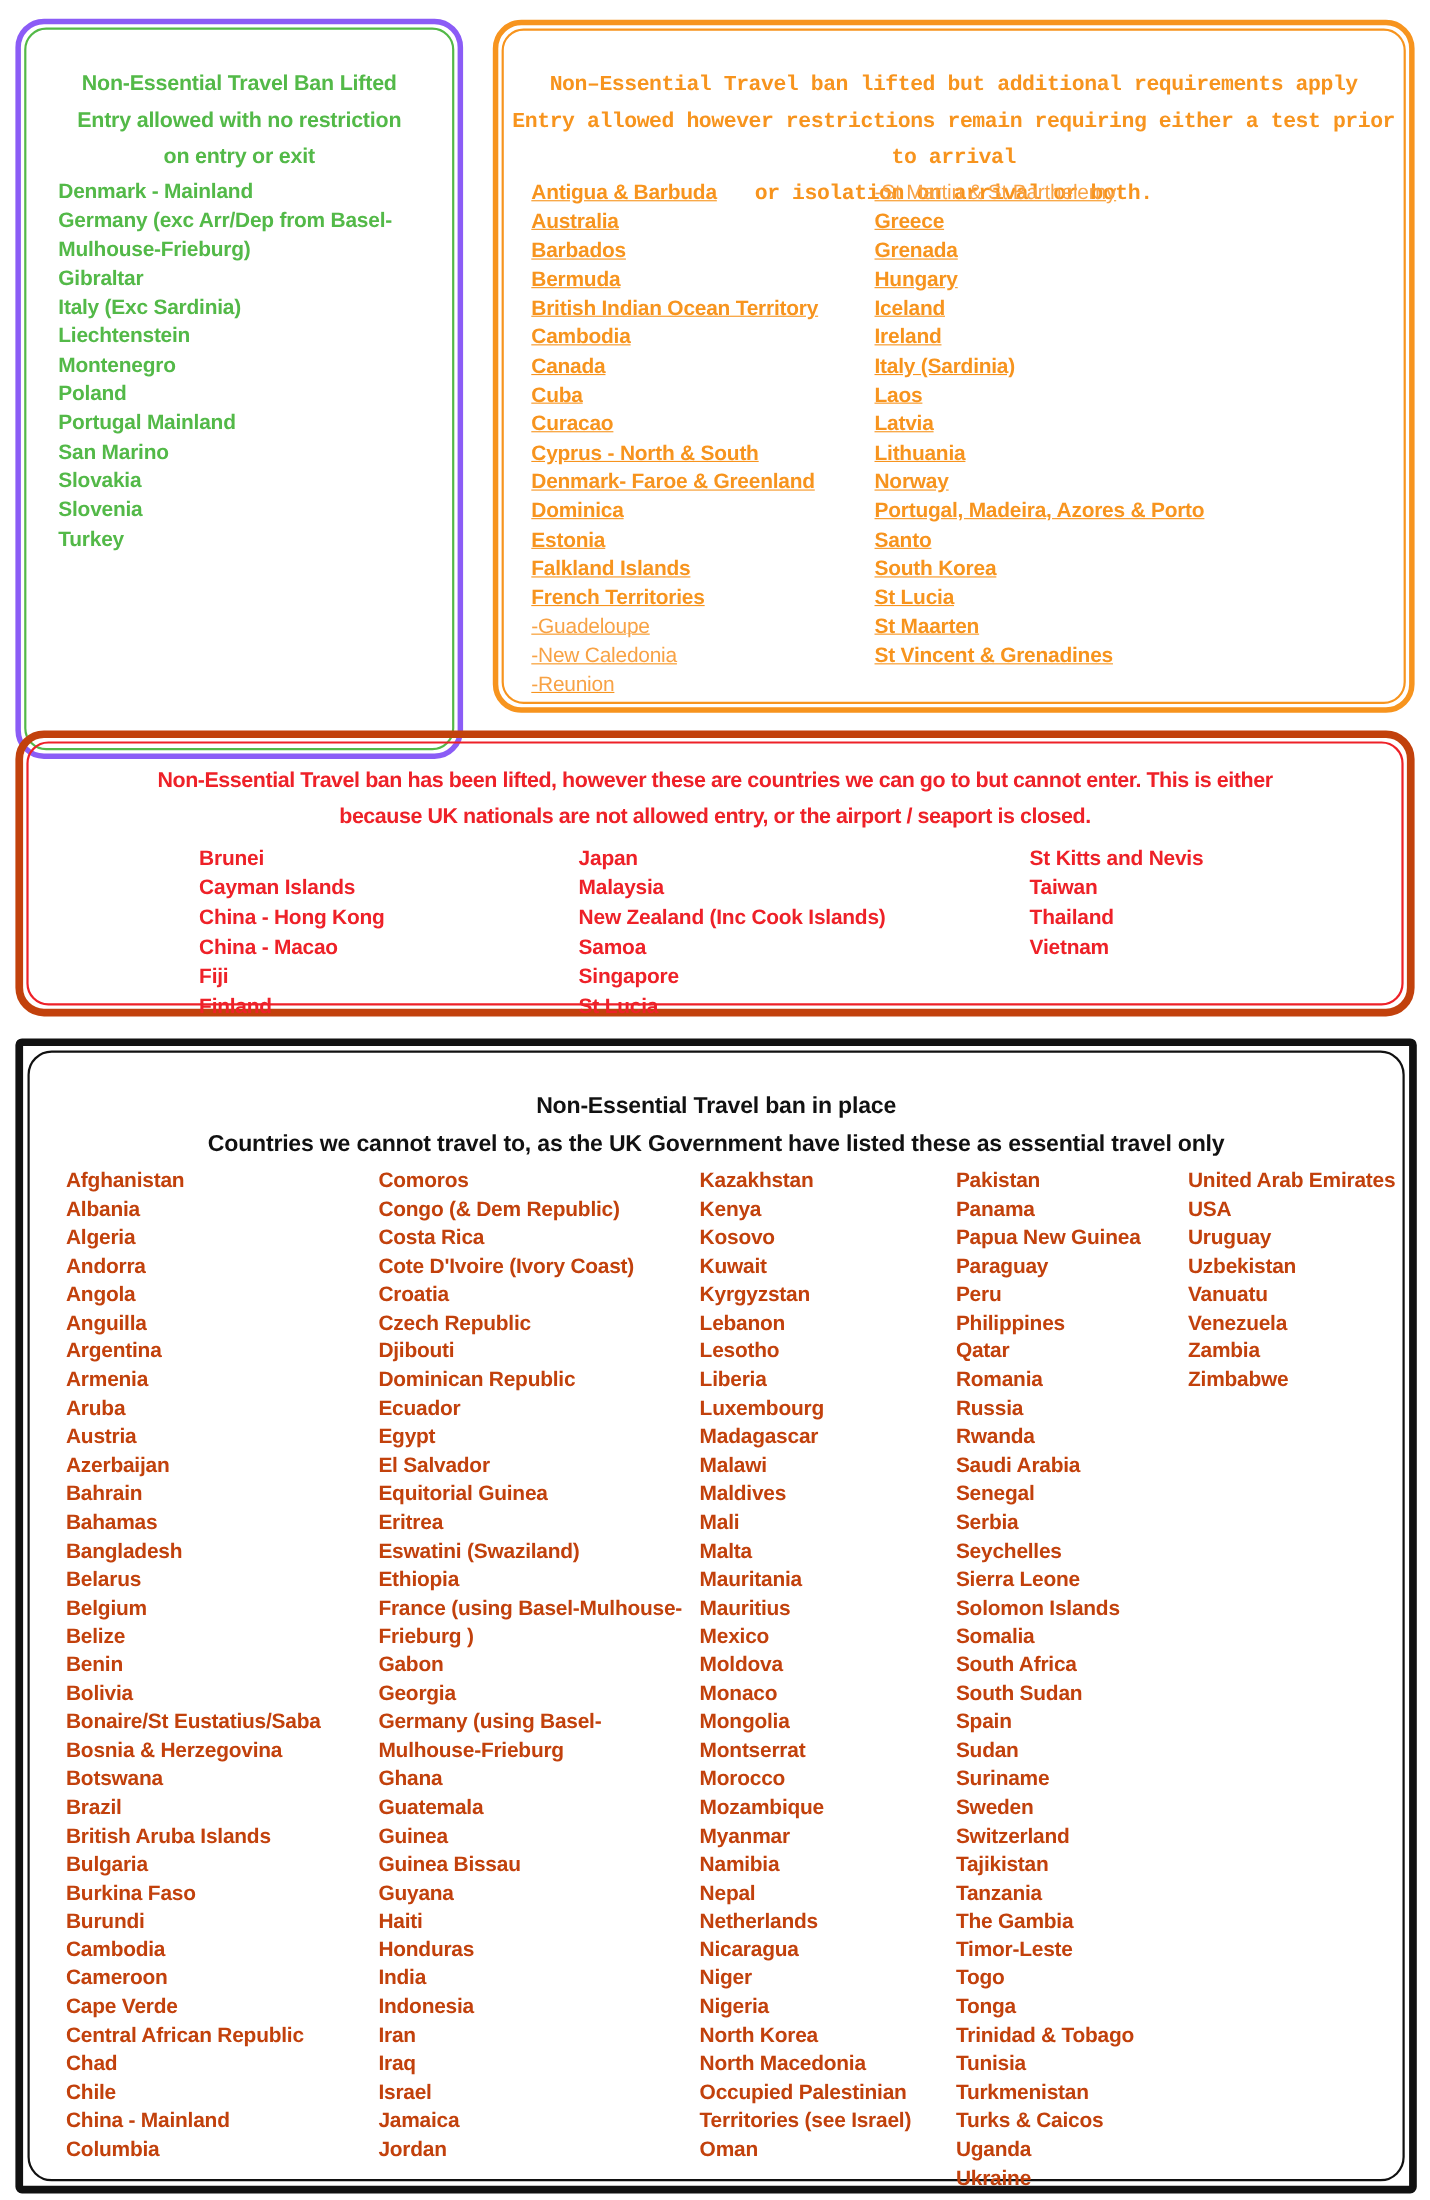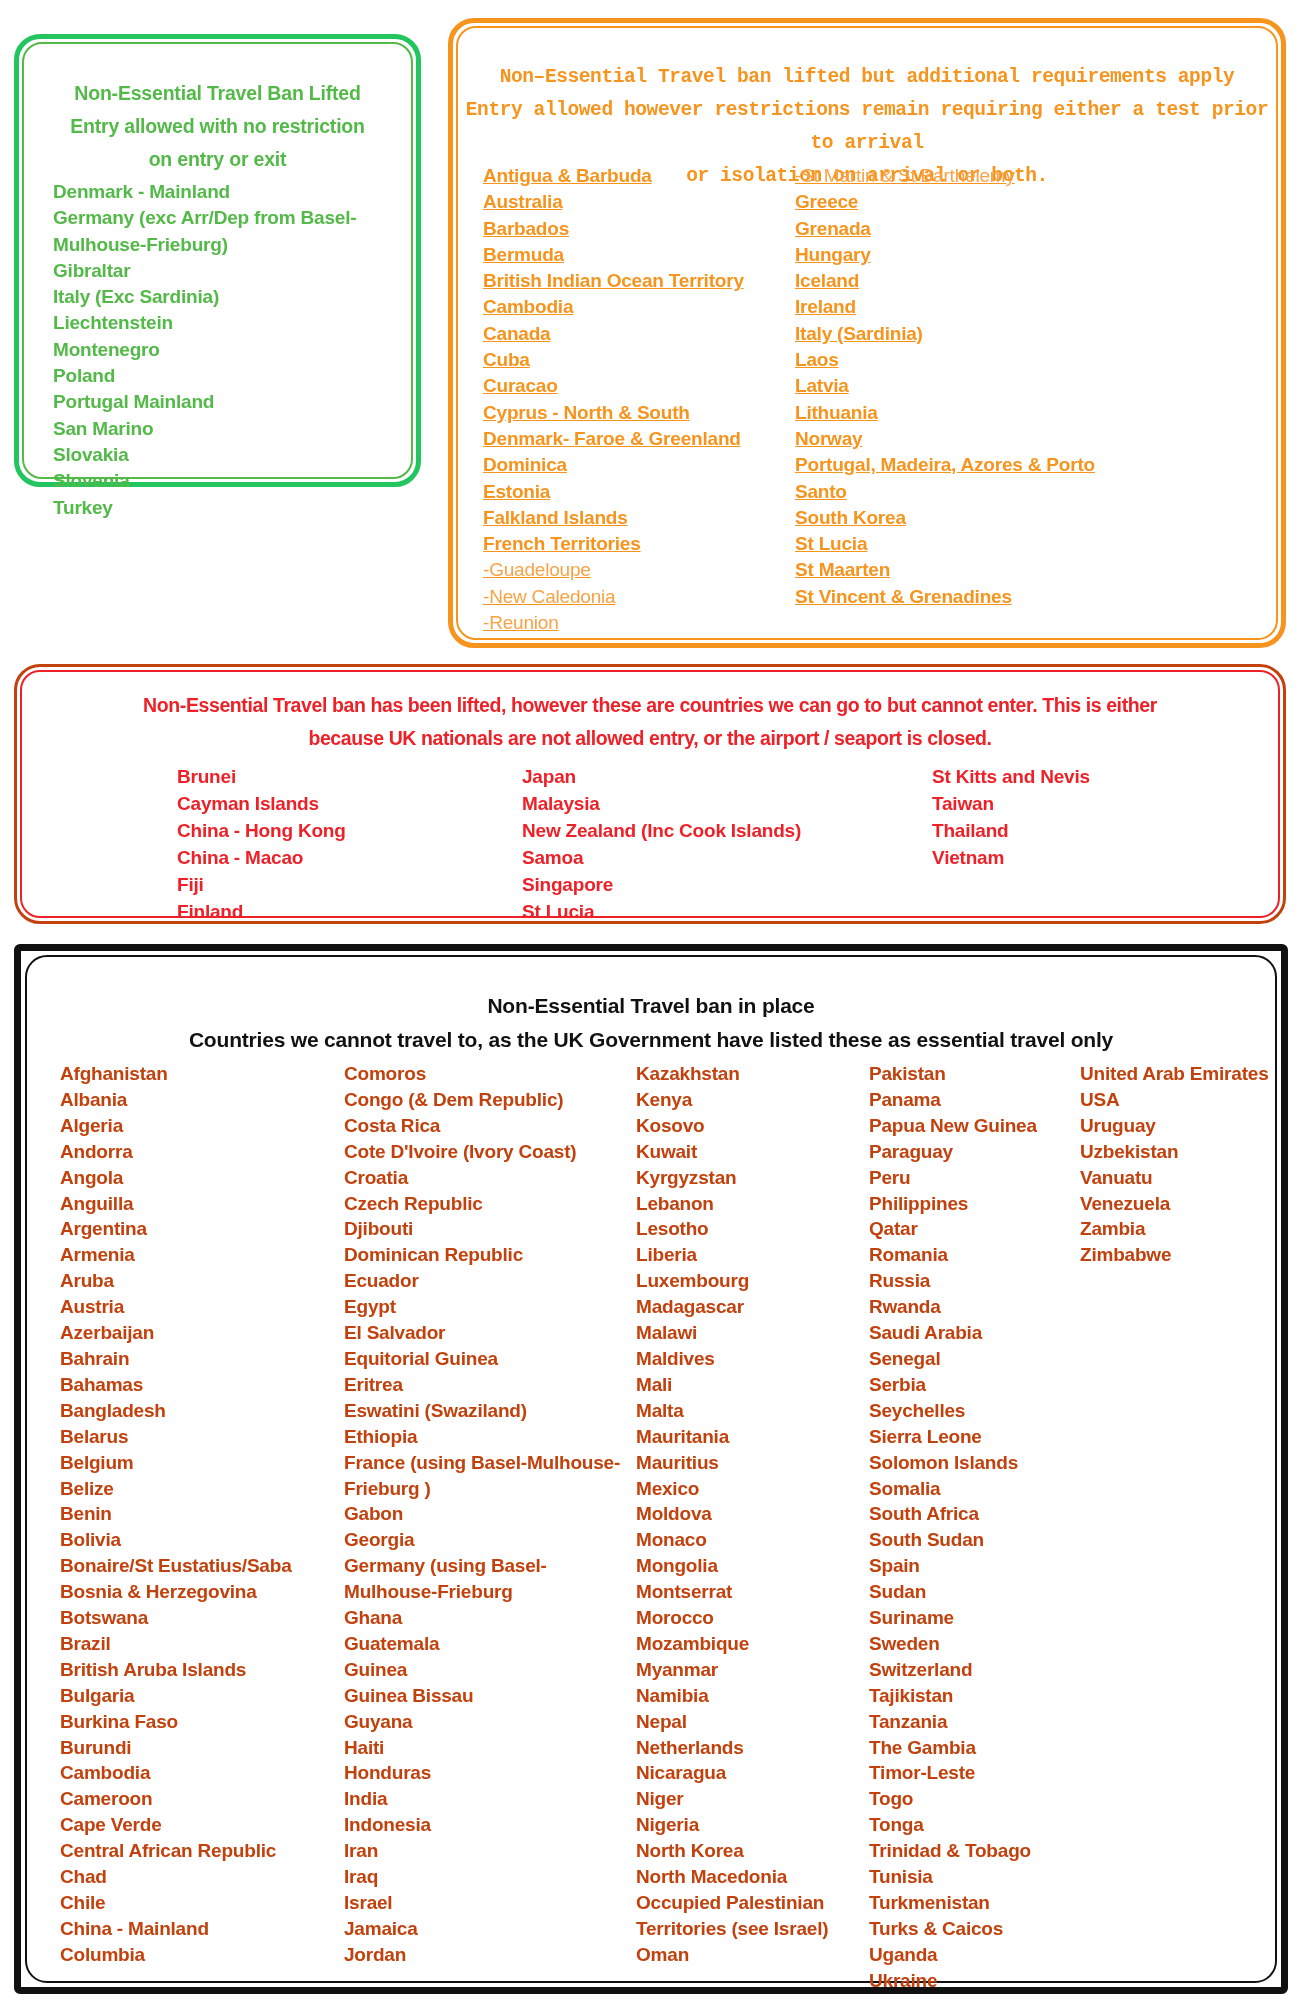--- a/index.html
+++ b/index.html
@@ -12,25 +12,25 @@
     font-family: "Liberation Sans", sans-serif;
   }
   .poster { position: relative; width: 1300px; height: 2000px; background: #ffffff; }
 
   .box { position: absolute; border-radius: 26px; box-sizing: border-box; }
   .inner-border {
     position: absolute; inset: 3px; border-radius: 20px;
     pointer-events: none; box-sizing: border-box;
   }
 
-  .green-box  { left: 14px;  top: 34px;  width: 407px;  height: 453px; border: 5px solid #22c55e; }
+  .green-box  { left: 14px;  top: 17px;  width: 407px;  height: 673px; border: 5px solid #8b5cf6; }
   .green-box .inner-border { border: 2px solid #53b948; }
   .orange-box { left: 448px; top: 18px;  width: 838px;  height: 630px; border: 5px solid #f7941e; }
   .orange-box .inner-border { border: 2px solid #f7941e; }
-  .red-box    { left: 14px;  top: 664px; width: 1272px; height: 260px; border: 3px solid #c2410c; }
+  .red-box    { left: 14px;  top: 664px; width: 1272px; height: 260px; border: 7px solid #c2410c; }
   .red-box .inner-border { border: 2px solid #ee2128; }
   .black-box  { left: 14px;  top: 944px; width: 1274px; height: 1050px; border: 7px solid #111111; border-radius: 6px; }
   .black-box .inner-border { border: 2px solid #111111; inset: 4px; border-radius: 22px; }
 
   .title { position: absolute; left: 0; right: 0; text-align: center; font-weight: 700; }
   .green-title  { top: 38px; font-size: 19.5px; line-height: 33px; color: #53b948; letter-spacing: -0.2px; }
   .orange-title { top: 38px; font-size: 19.5px; line-height: 33px; color: #f7941e; letter-spacing: -0.4px; font-family: Liberation Mono, monospace; }
   .red-title    { top: 22px; font-size: 19.5px; line-height: 33px; color: #ee2128; letter-spacing: -0.4px; }
   .black-title  { top: 38px; font-size: 21px;   line-height: 34px; color: #111111; letter-spacing: -0.2px; }
 

